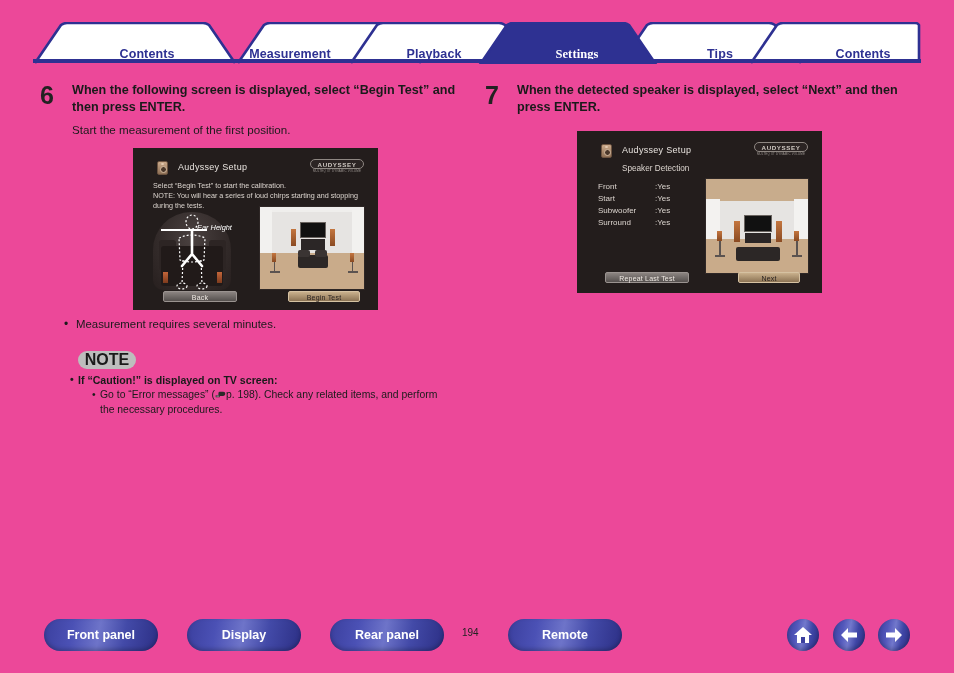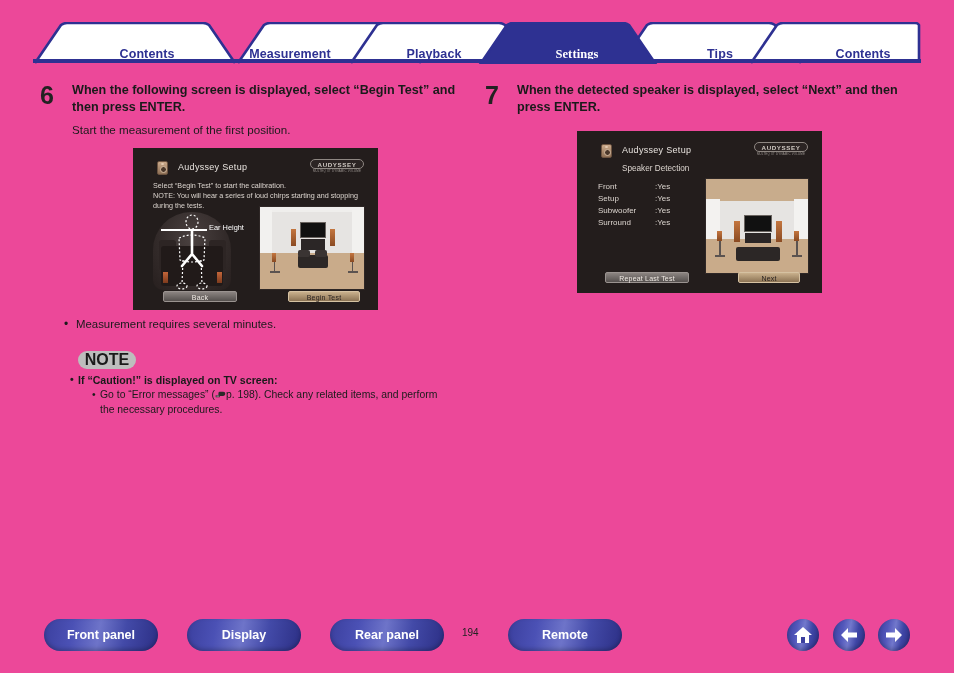--- a/index.html
+++ b/index.html
@@ -175,22 +175,22 @@
     width: 5px; height: 11px;
     background: linear-gradient(#c4663a, #7d3b1d);
   }
   .spk-l { left: 14px; }
   .spk-r { left: 68px; }
   .ear-line {
     position: absolute; left: 12px; top: 19px;
     width: 46px; height: 1.5px; background: #fff;
   }
   .ear-text {
-    position: absolute; left: 60px; top: 13px;
-    font-size: 7.4px; color: #ffffff; white-space: nowrap;
+    position: absolute; left: 48px; top: 13px;
+    font-size: 7.4px; color: #ffffff; white-space: nowrap; font-style: italic;
   }
 
   
   .room {
     position: absolute;
     border: 1px solid #2e2726;
     overflow: hidden;
     background: #cfcac6;
   }
   .room-l { left: 126px; top: 58px; width: 106px; height: 84px; }
@@ -385,21 +385,21 @@
 DYNAMIC VOLUME</span>
     </div>
     <div class="osd-sec">Speaker Detection</div>
 
     <div class="osd-table">
       <div class="row">
         <span class="k">Front</span>
         <span class="v">:Yes</span>
       </div>
       <div class="row">
-        <span class="k">Setup</span>
+        <span class="k">Start</span>
         <span class="v">:Yes</span>
       </div>
       <div class="row">
         <span class="k">Subwoofer</span>
         <span class="v">:Yes</span>
       </div>
       <div class="row">
         <span class="k">Surround</span>
         <span class="v">:Yes</span>
       </div>

